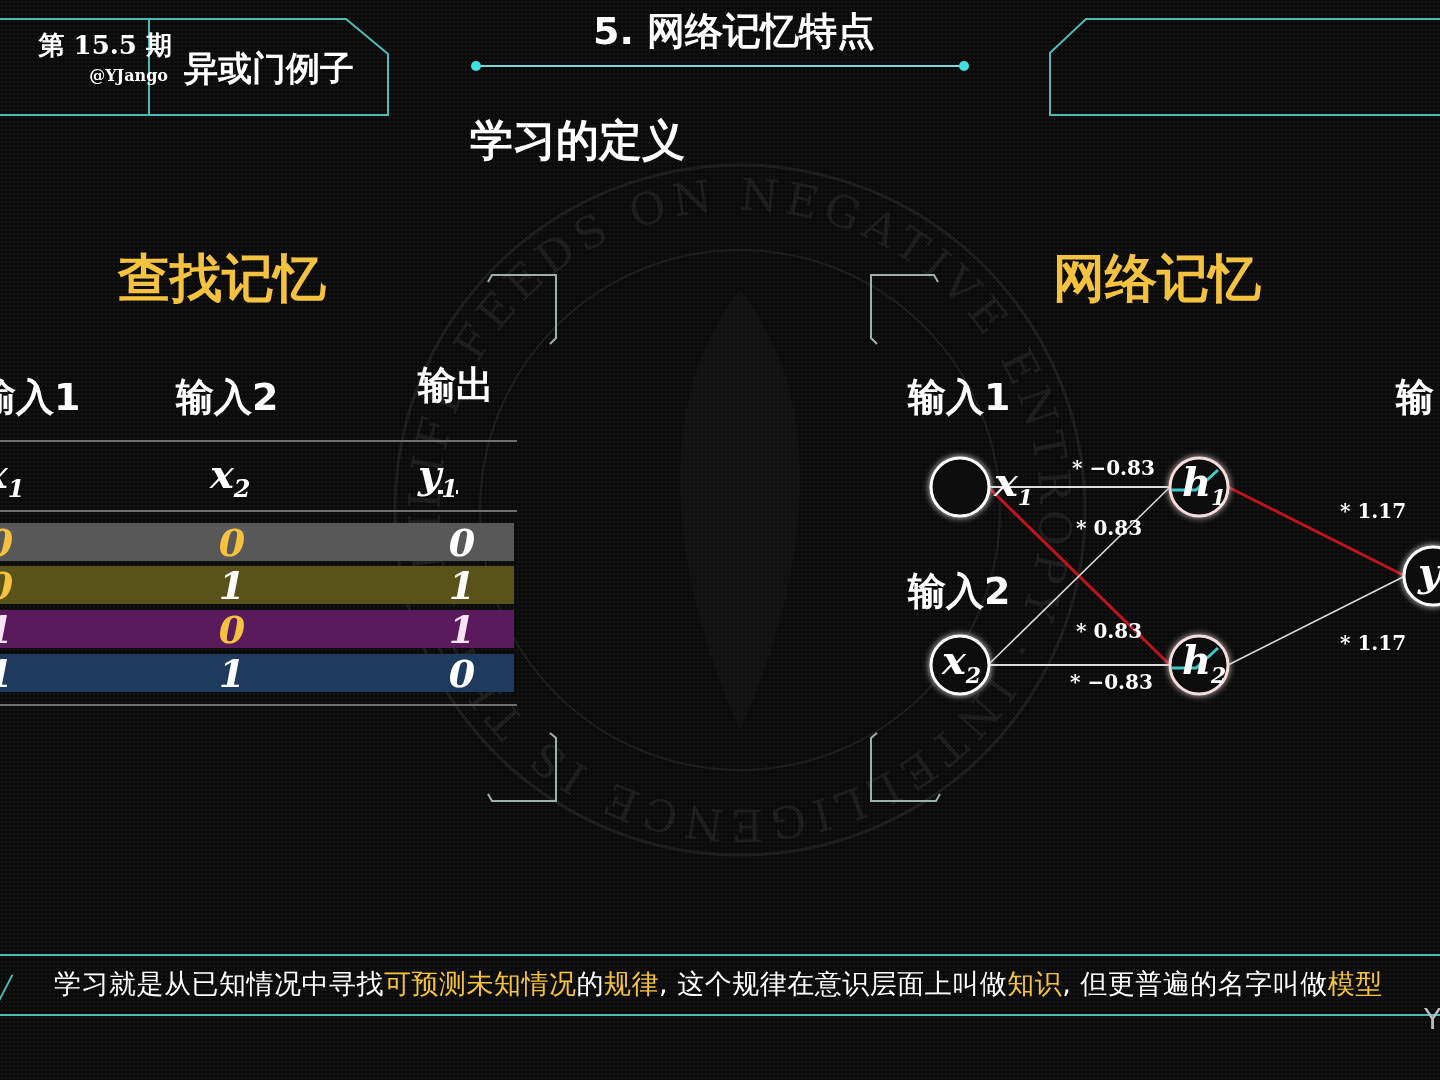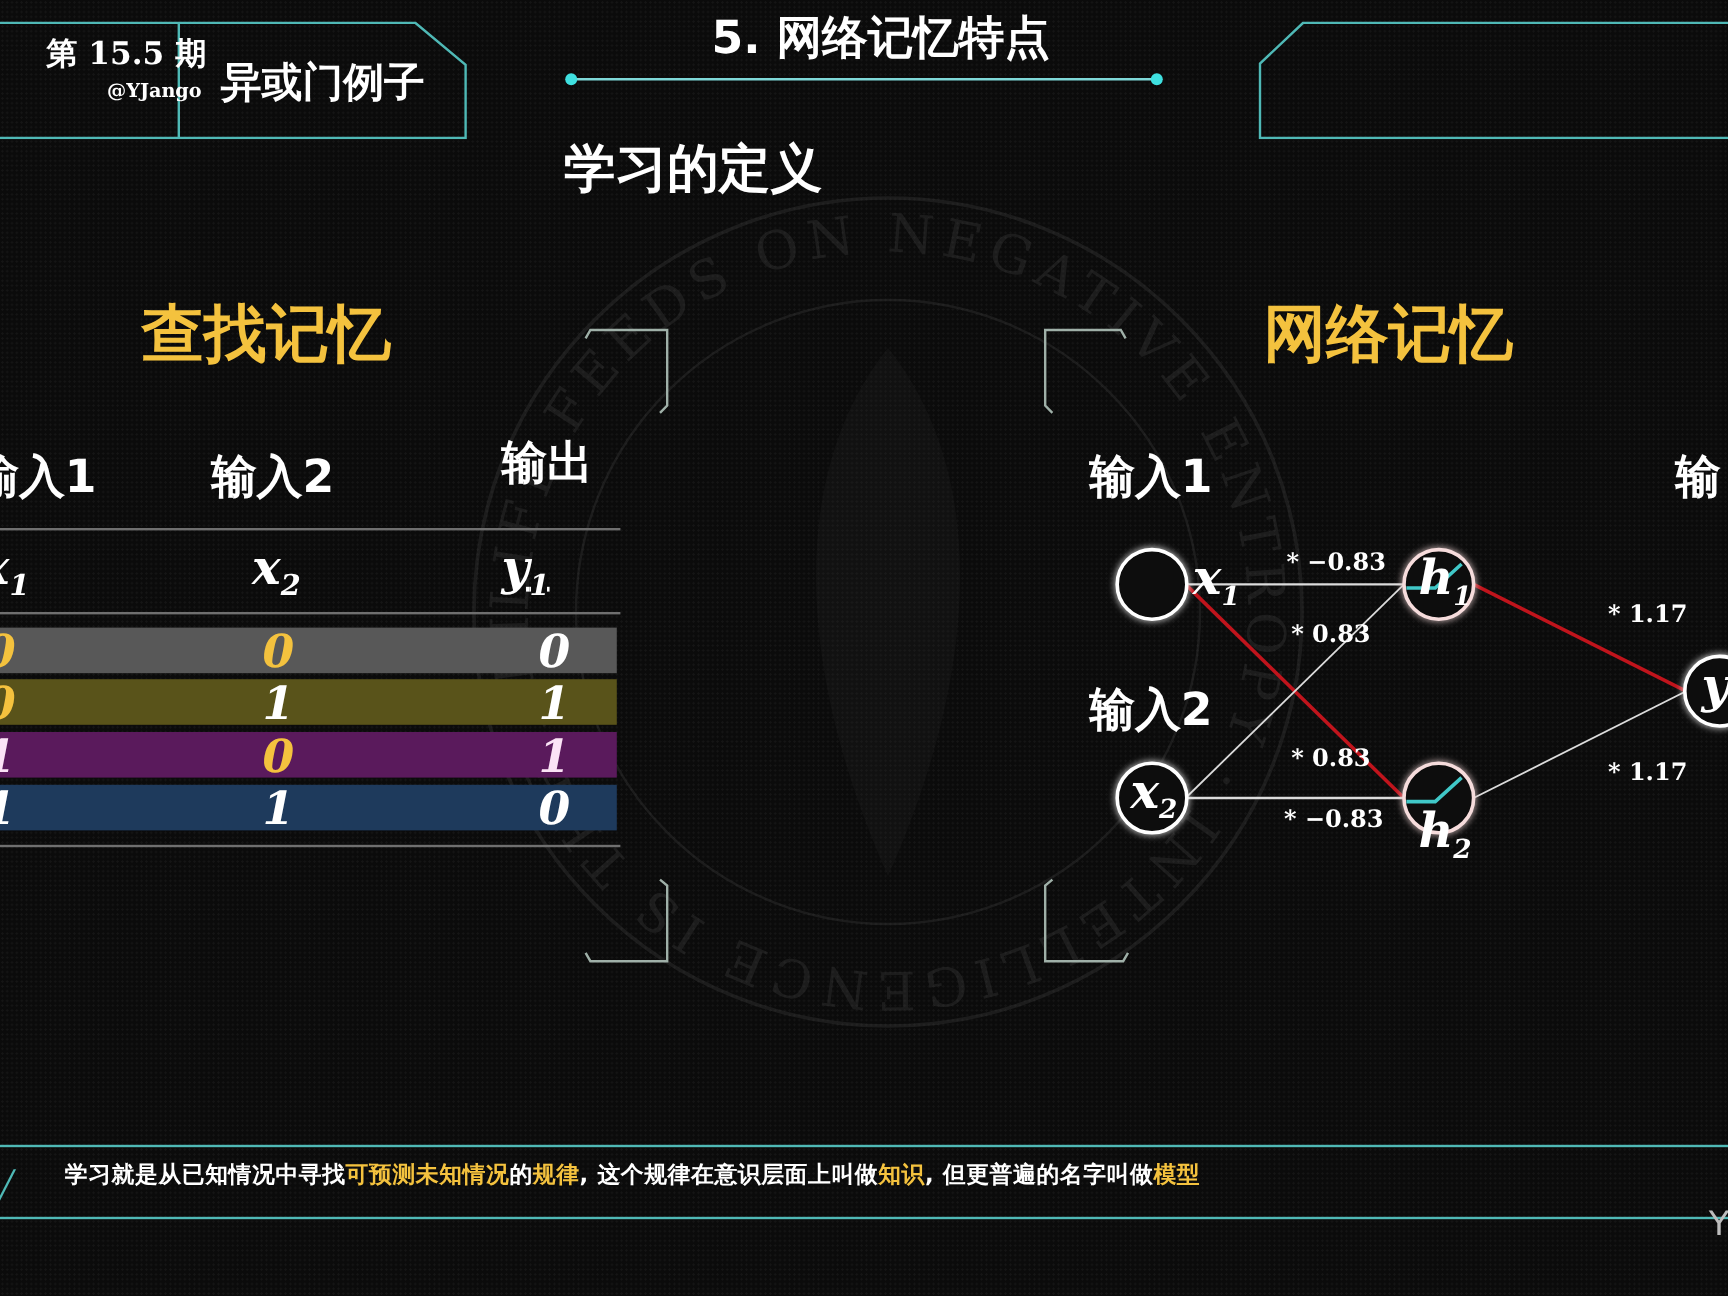--- a/index.html
+++ b/index.html
@@ -44,21 +44,21 @@
   .hline { position:absolute; left:0; width:557px; height:2px; background:#6f6f6f; }
   .trow { position:absolute; left:0; width:554px; height:38px; }
   .cell { position:absolute; top:0; height:38px; line-height:40px; font-size:38px; text-align:center; width:60px; }
   .c1 { left:10px; } .c2 { left:242px; } .c3 { left:472px; }
   .yellow { color:#f4c23e; } .white { color:#fff; } .pinkish { color:#fbe3f6; }
 
   .bracket { position:absolute; }
 
   
   #caption-bar { left:-10px; top:954px; width:1460px; height:58px; border-top:2px solid #4fb9b6; border-bottom:2px solid #4fb9b6; }
-  #caption { left:54px; top:966px; white-space:nowrap; font-size:19px; font-weight:bold; letter-spacing:0.5px; }
+  #caption { left:54px; top:966px; white-space:nowrap; font-size:27px; font-weight:normal; letter-spacing:0.5px; }
   .hl { color:#f4c23e; }
   #bar-mark { left:-2px; top:975px; color:#4fb9b6; font-size:24px; }
   #corner-y { left:1424px; top:1003px; color:#bdbdbd; font-size:28px; }
 </style>
 </head>
 <body>
 
 <svg id="watermark" class="abs" viewBox="0 0 760 760">
   <defs>
     <path id="wm-arc" d="M 380 380 m -300 0 a 300 300 0 1 1 600 0 a 300 300 0 1 1 -600 0"></path>
@@ -172,21 +172,21 @@
     <circle cx="533" cy="136" r="29"></circle>
   </g>
 
   <polyline points="272,50 296,50 318,30" fill="none" stroke="#40c8c8" stroke-width="3"></polyline>
   <polyline points="272,228 296,228 318,208" fill="none" stroke="#40c8c8" stroke-width="3"></polyline>
 </svg>
 
 <div class="abs math" style="left:994px;top:458px;font-size:40px;"><span>x</span><sub style="font-size:22px">1</sub></div>
 <div class="abs math" style="left:942px;top:636px;font-size:40px;"><span>x</span><sub style="font-size:22px">2</sub></div>
 <div class="abs math" style="left:1182px;top:458px;font-size:40px;"><span>h</span><sub style="font-size:22px">1</sub></div>
-<div class="abs math" style="left:1182px;top:636px;font-size:40px;margin-top:33px;"><span>h</span><sub style="font-size:22px">2</sub></div>
+<div class="abs math" style="left:1182px;top:636px;font-size:40px;"><span>h</span><sub style="font-size:22px">2</sub></div>
 <div class="abs math" style="left:1418px;top:548px;font-size:40px;">y</div>
 
 <div class="abs serif bold" style="left:1040px;top:456px;font-size:20px;">* −0.83</div>
 <div class="abs serif bold" style="left:1044px;top:516px;font-size:20px;">* 0.83</div>
 <div class="abs serif bold" style="left:1044px;top:619px;font-size:20px;">* 0.83</div>
 <div class="abs serif bold" style="left:1038px;top:670px;font-size:20px;">* −0.83</div>
 <div class="abs serif bold" style="left:1308px;top:499px;font-size:20px;">* 1.17</div>
 <div class="abs serif bold" style="left:1308px;top:631px;font-size:20px;">* 1.17</div>
 
 <div id="caption-bar" class="abs"></div>

